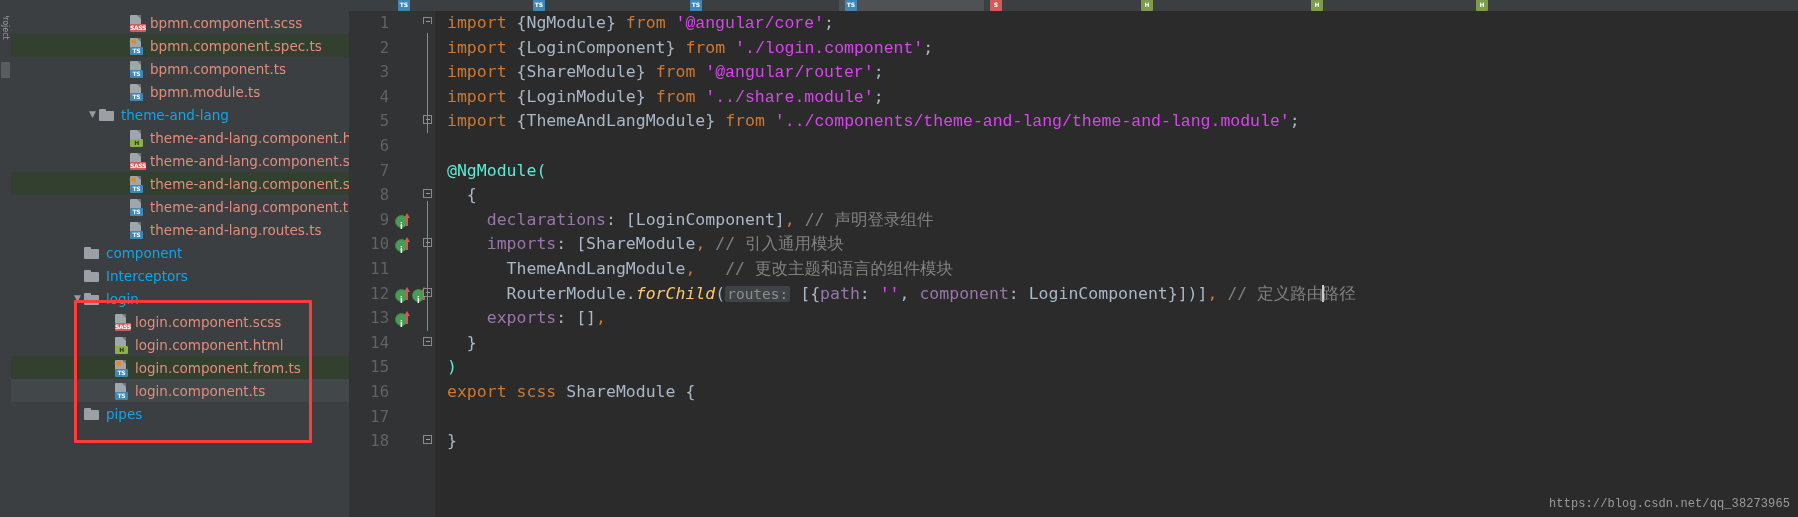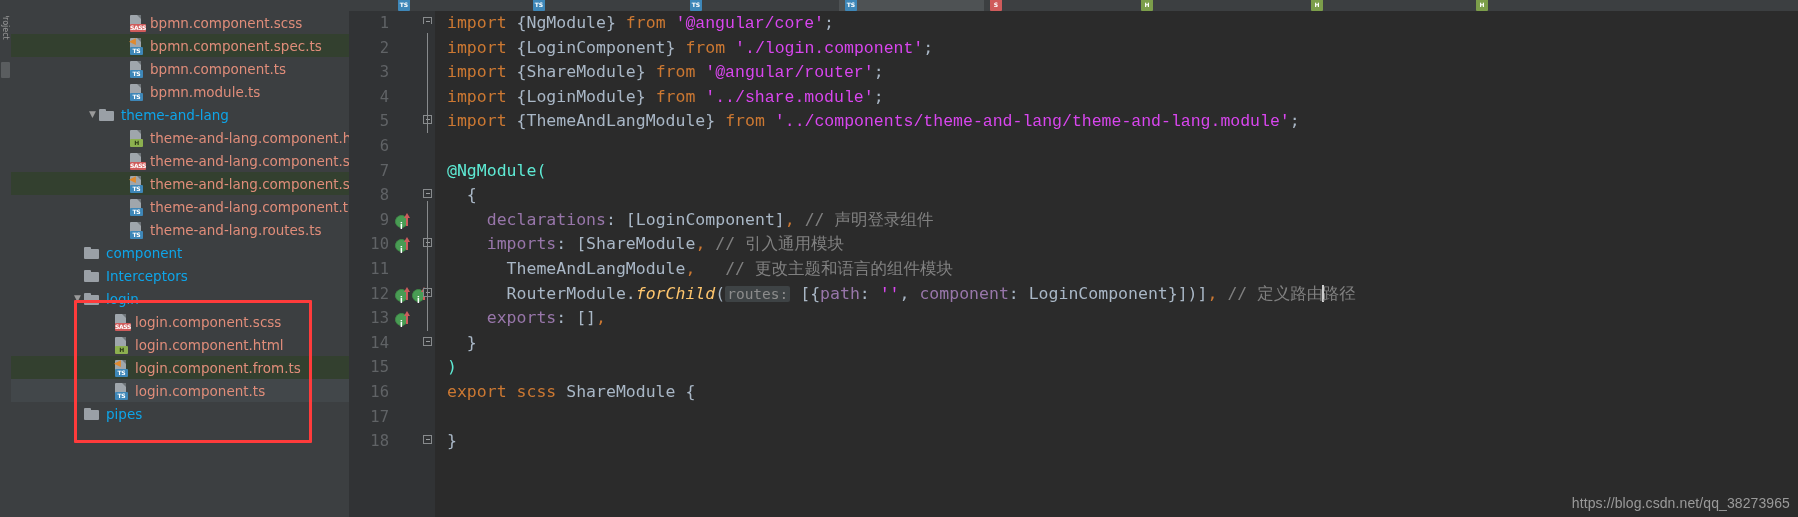--- a/index.html
+++ b/index.html
@@ -350,23 +350,23 @@
     height: 17px;
     background: #d0d0d0;
     vertical-align: -3px;
     margin: 0 -1px;
   }
 
   .watermark {
     position: absolute;
     right: 8px;
     bottom: 6px;
-    font-size: 14px;
+    font-size: 12px;
     color: #9a9a9a;
-    font-family: Liberation Sans, sans-serif;
+    font-family: Liberation Mono, monospace;
     letter-spacing: 0.1px;
   }
 </style>
 </head>
 <body>
 
 <div id="app">
 
   <div class="rail">
     <div class="rail-lbl">1: Project</div>

